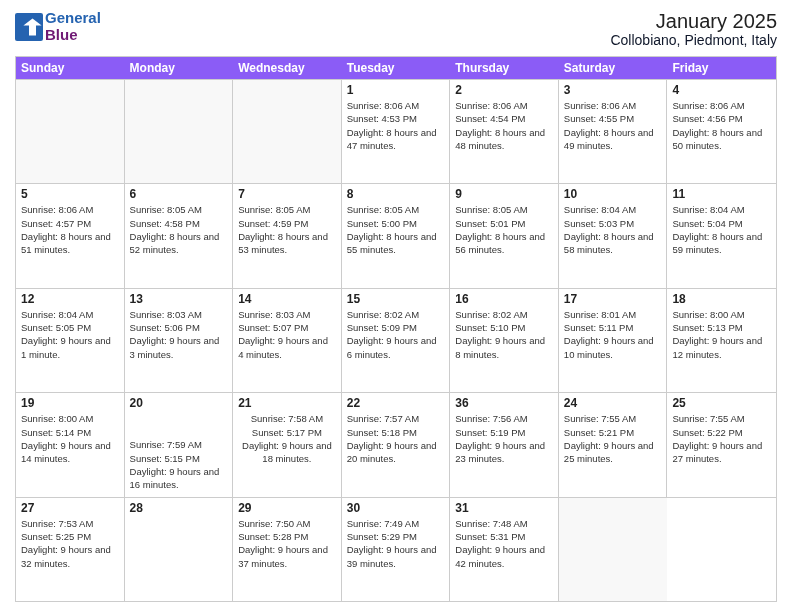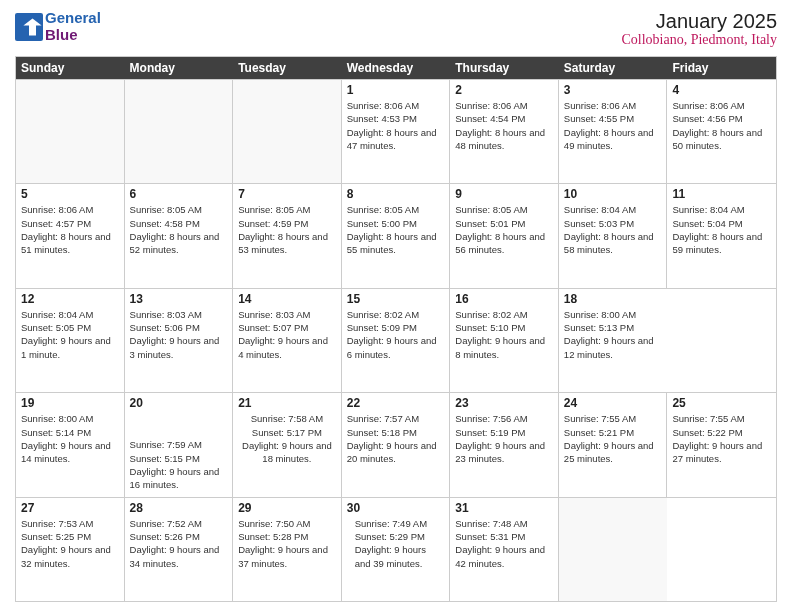--- a/index.html
+++ b/index.html
@@ -36,33 +36,32 @@
       text-align: right;
     }
     .month-title {
       font-size: 20px;
       font-weight: normal;
       color: #222;
       line-height: 1.1;
     }
     .subtitle {
       font-size: 14px;
-      color: #be185d;
-      font-family: Liberation Serif, serif;
+      color: #0f172a;
     }
     .calendar {
       flex: 1;
       display: flex;
       flex-direction: column;
       border: 1px solid #ccc;
     }
     .cal-header {
       display: grid;
       grid-template-columns: repeat(7, 1fr);
-      background: #404040;
+      background: #8b5cf6;
     }
     .cal-header-cell {
       color: #fff;
       font-size: 12px;
       font-weight: bold;
       padding: 4px 5px;
       text-align: left;
     }
     .cal-body {
       flex: 1;
@@ -118,22 +117,22 @@
     <div class="title-area">
       <div class="month-title">January 2025</div>
       <div class="subtitle">Collobiano, Piedmont, Italy</div>
     </div>
   </div>
 
   <div class="calendar">
     <div class="cal-header">
     <div class="cal-header-cell">Sunday</div>
         <div class="cal-header-cell">Monday</div>
+        <div class="cal-header-cell">Wednesday</div>
         <div class="cal-header-cell">Tuesday</div>
-        <div class="cal-header-cell">Wednesday</div>
         <div class="cal-header-cell">Thursday</div>
         <div class="cal-header-cell">Saturday</div>
         <div class="cal-header-cell">Friday</div>
       </div>
     <div class="cal-body">
     <div class="cal-week">
           <div class="cal-cell empty"></div>
           <div class="cal-cell empty"></div>
           <div class="cal-cell empty"></div>
           <div class="cal-cell">
@@ -230,20 +229,26 @@
 Sunset: 5:09 PM
 Daylight: 9 hours and 6 minutes.</div>
           </div>
           <div class="cal-cell">
             <div class="day-num">16</div>
             <div class="day-info" style="white-space: pre-line;">Sunrise: 8:02 AM
 Sunset: 5:10 PM
 Daylight: 9 hours and 8 minutes.</div>
           </div>
           <div class="cal-cell">
+            <div class="day-num">17</div>
+            <div class="day-info" style="white-space: pre-line;">Sunrise: 8:01 AM
+Sunset: 5:11 PM
+Daylight: 9 hours and 10 minutes.</div>
+          </div>
+          <div class="cal-cell">
             <div class="day-num">18</div>
             <div class="day-info" style="white-space: pre-line;">Sunrise: 8:00 AM
 Sunset: 5:13 PM
 Daylight: 9 hours and 12 minutes.</div>
           </div>
         </div>
         <div class="cal-week">
           <div class="cal-cell">
             <div class="day-num">19</div>
             <div class="day-info" style="white-space: pre-line;">Sunrise: 8:00 AM
@@ -262,21 +267,21 @@
 Sunset: 5:17 PM
 Daylight: 9 hours and 18 minutes.</div>
           </div>
           <div class="cal-cell">
             <div class="day-num">22</div>
             <div class="day-info" style="white-space: pre-line;">Sunrise: 7:57 AM
 Sunset: 5:18 PM
 Daylight: 9 hours and 20 minutes.</div>
           </div>
           <div class="cal-cell">
-            <div class="day-num">23</div>
+            <div class="day-num">36</div>
             <div class="day-info" style="white-space: pre-line;">Sunrise: 7:56 AM
 Sunset: 5:19 PM
 Daylight: 9 hours and 23 minutes.</div>
           </div>
           <div class="cal-cell">
             <div class="day-num">24</div>
             <div class="day-info" style="white-space: pre-line;">Sunrise: 7:55 AM
 Sunset: 5:21 PM
 Daylight: 9 hours and 25 minutes.</div>
           </div>
@@ -289,33 +294,30 @@
         </div>
         <div class="cal-week">
           <div class="cal-cell">
             <div class="day-num">27</div>
             <div class="day-info" style="white-space: pre-line;">Sunrise: 7:53 AM
 Sunset: 5:25 PM
 Daylight: 9 hours and 32 minutes.</div>
           </div>
           <div class="cal-cell">
             <div class="day-num">28</div>
-            <div class="day-info" style="white-space: pre-line;">Sunrise: 7:52 AM
-Sunset: 5:26 PM
-Daylight: 9 hours and 34 minutes.</div>
           </div>
           <div class="cal-cell">
             <div class="day-num">29</div>
             <div class="day-info" style="white-space: pre-line;">Sunrise: 7:50 AM
 Sunset: 5:28 PM
 Daylight: 9 hours and 37 minutes.</div>
           </div>
           <div class="cal-cell">
             <div class="day-num">30</div>
-            <div class="day-info" style="white-space: pre-line; margin-left: 8px;">Sunrise: 7:49 AM
+            <div class="day-info" style="white-space: pre-line;">Sunrise: 7:49 AM
 Sunset: 5:29 PM
 Daylight: 9 hours and 39 minutes.</div>
           </div>
           <div class="cal-cell">
             <div class="day-num">31</div>
             <div class="day-info" style="white-space: pre-line;">Sunrise: 7:48 AM
 Sunset: 5:31 PM
 Daylight: 9 hours and 42 minutes.</div>
           </div>
           <div class="cal-cell empty"></div>

